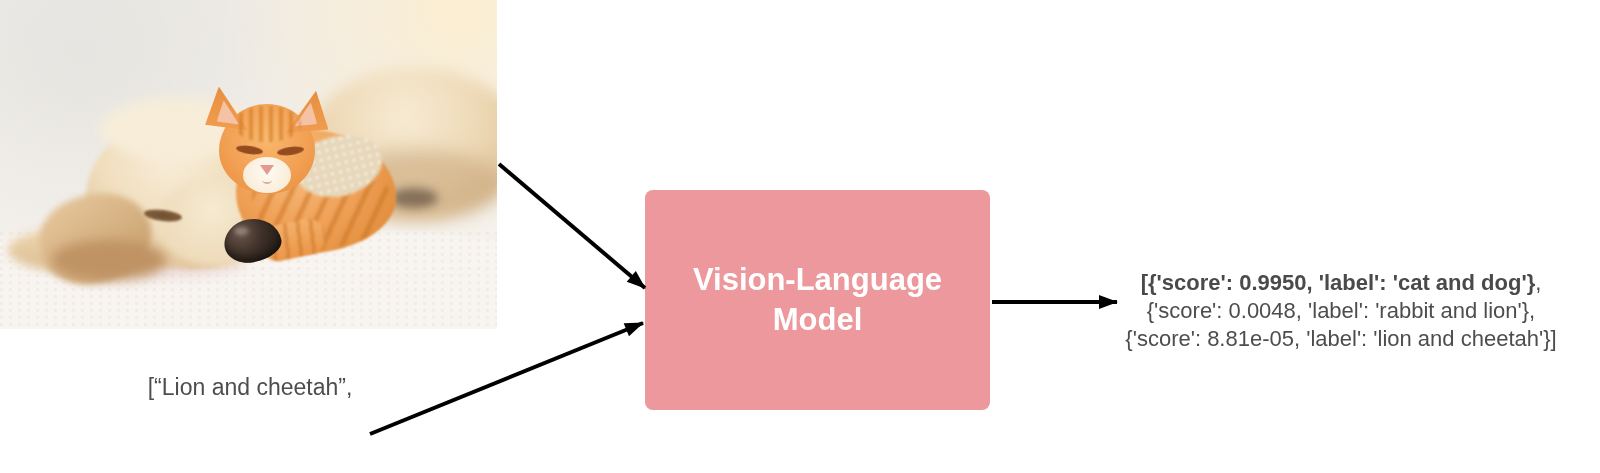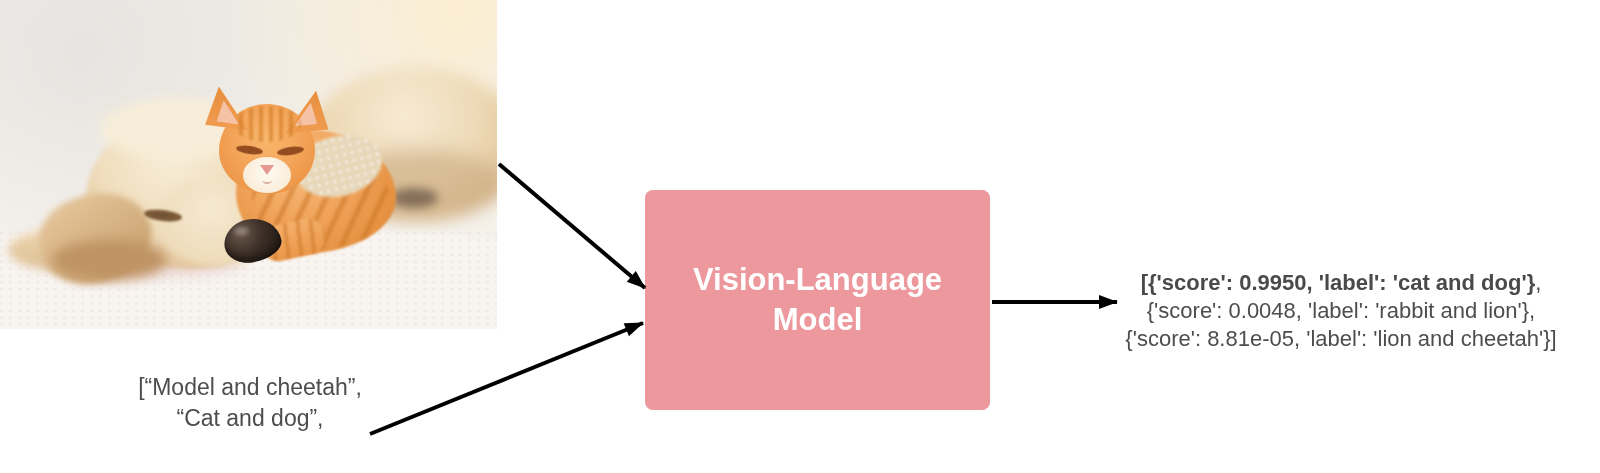--- a/index.html
+++ b/index.html
@@ -142,22 +142,21 @@
     <div class="abs kitten-eye left"></div>
     <div class="abs kitten-eye right"></div>
     <div class="abs kitten-muzzle"></div>
     <div class="abs kitten-nose"></div>
     <div class="abs kitten-mouth"></div>
     <div class="abs dog-nose"></div>
     <div class="abs dog-nose-shine"></div>
   </div>
 
   <div class="abs labels-input">
-    <div>[“Model and cheetah”,</div>
-    <div>“Cat and dog”,</div>
+    <div>[“Lion and cheetah”,</div>
   </div>
 
   <div class="abs model-box" style="background:#EC989C;">
     <div>Vision-Language</div>
     <div>Model</div>
   </div>
 
   <div class="abs output-text">
     <div class="output-line"><span class="bold">[{'score': 0.9950, 'label': 'cat and dog'}</span><span>,</span></div>
     <div class="output-line">{'score': 0.0048, 'label': 'rabbit and lion'},</div>

